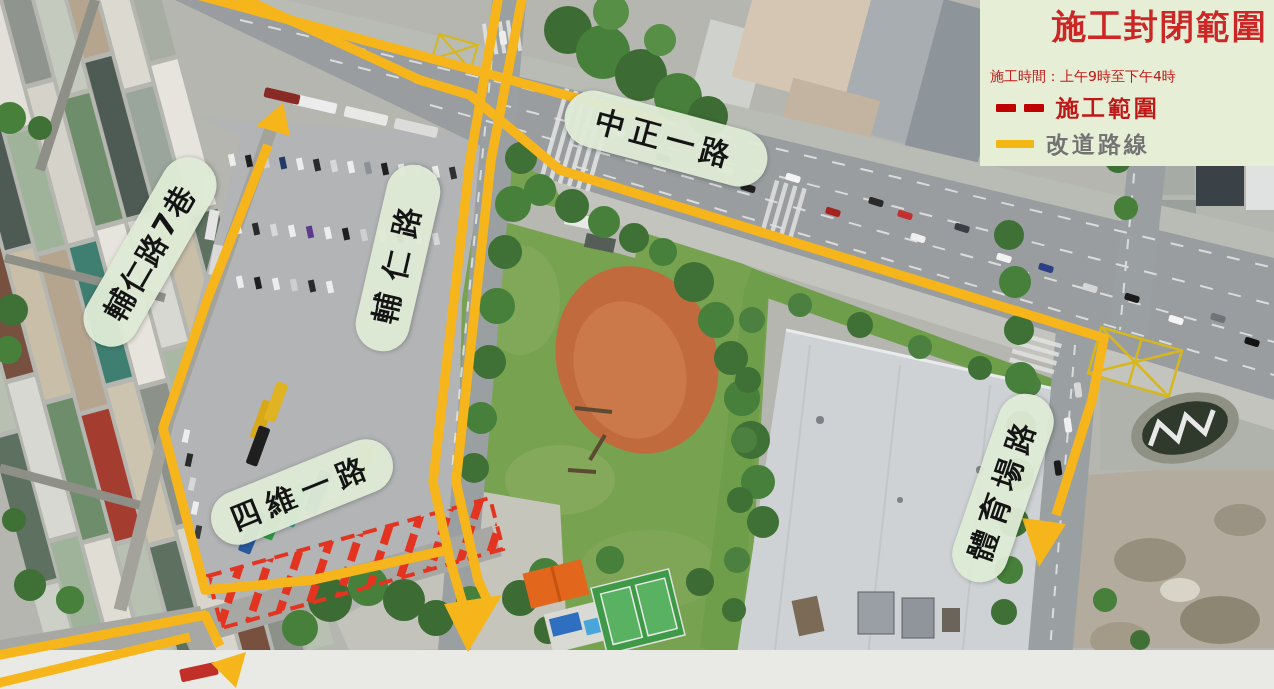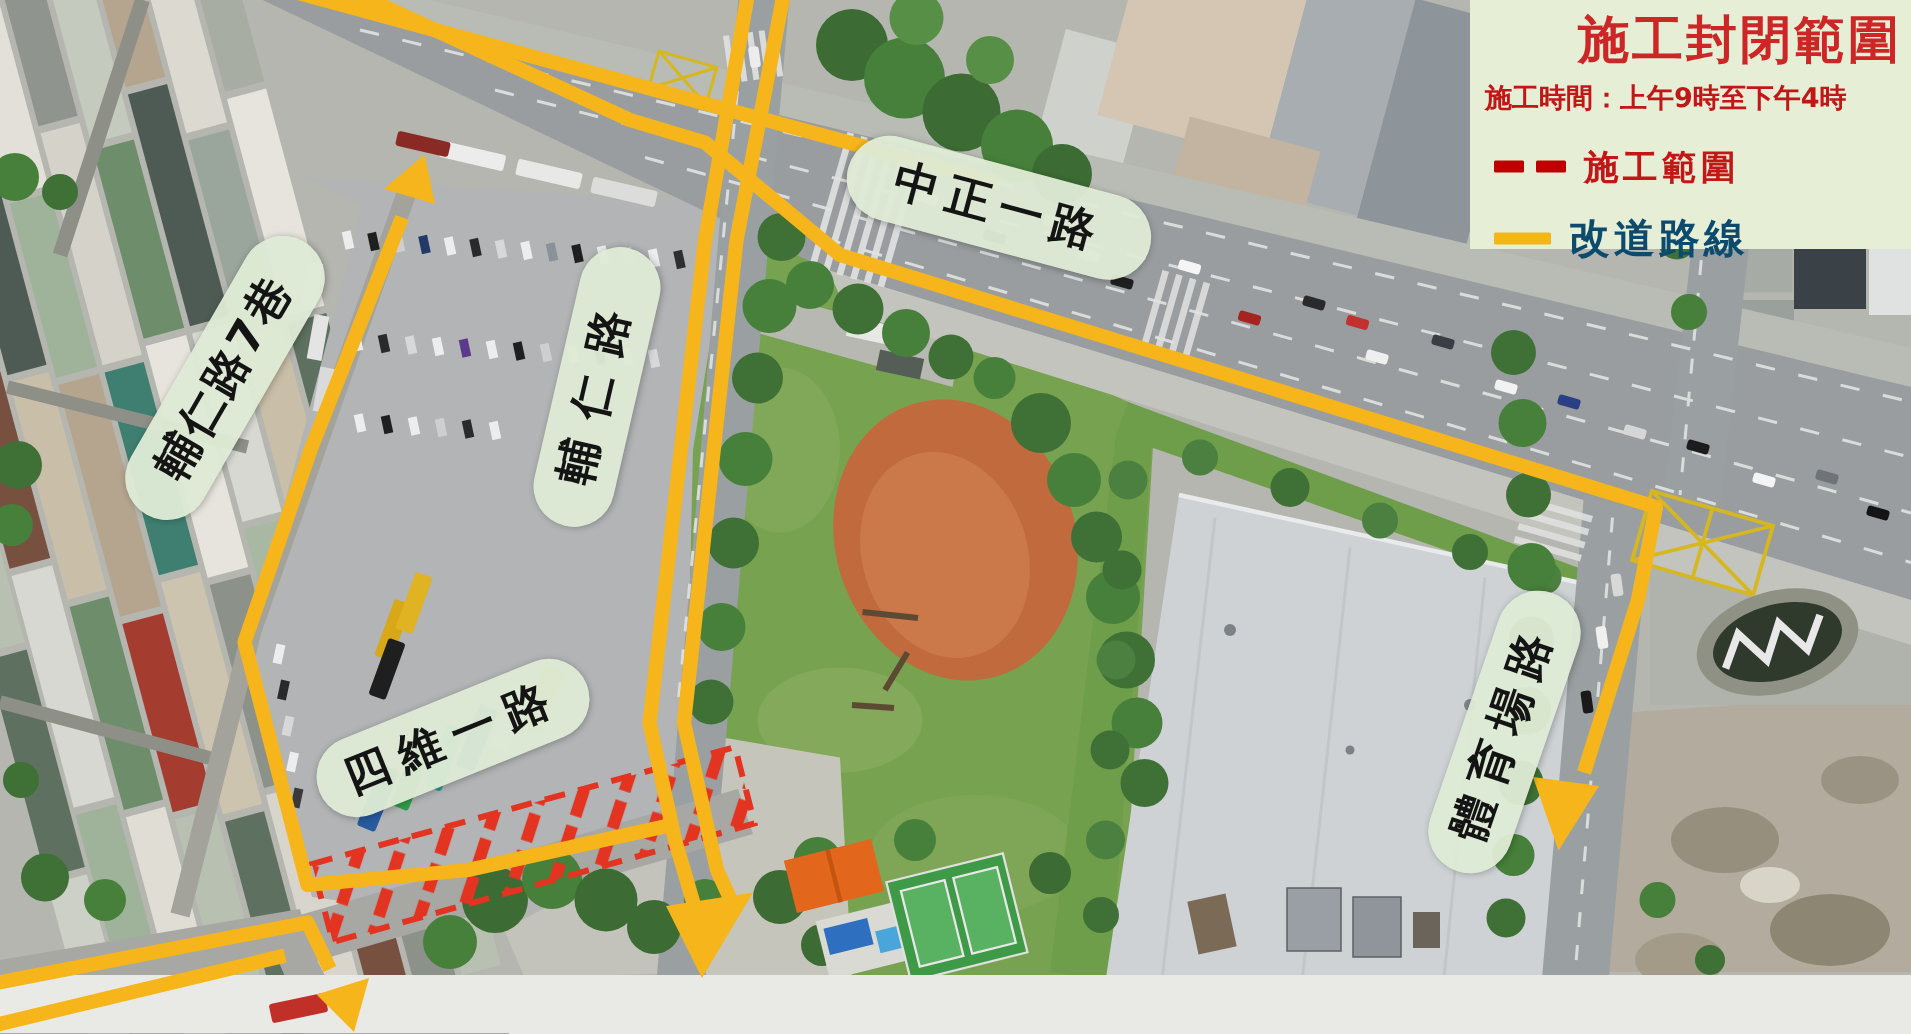--- a/index.html
+++ b/index.html
@@ -10,27 +10,27 @@
         background:rgba(222,234,212,0.96);border-radius:999px;font-weight:700;color:#141414;
         box-shadow:0 1px 5px rgba(0,0,0,.28);font-size:30px;white-space:nowrap;line-height:1;}
   #pill-zhongzheng{left:562px;top:110px;width:208px;height:57px;transform:rotate(15deg);letter-spacing:6px;}
   #pill-furen{left:303px;top:231px;width:190px;height:54px;transform:rotate(-77deg);letter-spacing:14px;}
   #pill-furen7{left:45px;top:224px;width:210px;height:56px;transform:rotate(-60deg);letter-spacing:2px;}
   #pill-siwei{left:206px;top:465px;width:192px;height:54px;transform:rotate(-22deg);letter-spacing:8px;}
   #pill-tiyu{left:905px;top:460px;width:196px;height:56px;transform:rotate(-71deg);letter-spacing:8px;}
   #legend{position:absolute;left:980px;top:0;width:294px;height:166px;background:#e6eed6;
           box-sizing:border-box;padding:4px 6px 0 10px;}
   #legend .title{font-size:34px;font-weight:800;color:#cd2626;letter-spacing:2px;text-align:right;}
-  #legend .subtitle{font-size:18px;font-weight:700;color:#c01717;margin-top:3px;letter-spacing:0;}
-  .legend-row{display:flex;align-items:center;gap:12px;margin:20px 0 0 6px;height:28px;}
+  #legend .subtitle{font-size:14px;font-weight:400;color:#c01717;margin-top:18px;letter-spacing:0;}
+  .legend-row{display:flex;align-items:center;gap:12px;margin:8px 0 0 6px;height:28px;}
   .swatch-dashes{display:flex;gap:8px;}
   .swatch-dashes span{display:block;width:20px;height:8px;background:#bf0000;border-radius:1px;}
   .swatch-line{display:block;width:38px;height:8px;background:#f2b714;border-radius:1px;}
   .legend-label-red{font-size:23px;font-weight:700;color:#c01717;letter-spacing:3px;}
-  .legend-label-yellow{font-size:27px;font-weight:700;color:#0c4a6e;letter-spacing:3px;}
+  .legend-label-yellow{font-size:23px;font-weight:700;color:#737373;letter-spacing:3px;}
 </style>
 </head>
 <body>
 
 <div id="stage">
 
 <svg width="1274" height="689" viewBox="0 0 1274 689">
   <defs>
     <pattern id="redhatch" width="26" height="26" patternUnits="userSpaceOnUse" patternTransform="rotate(18)">
       <line x1="13" y1="-4" x2="13" y2="30" stroke="#e23420" stroke-width="8" stroke-dasharray="13,7"></line>

